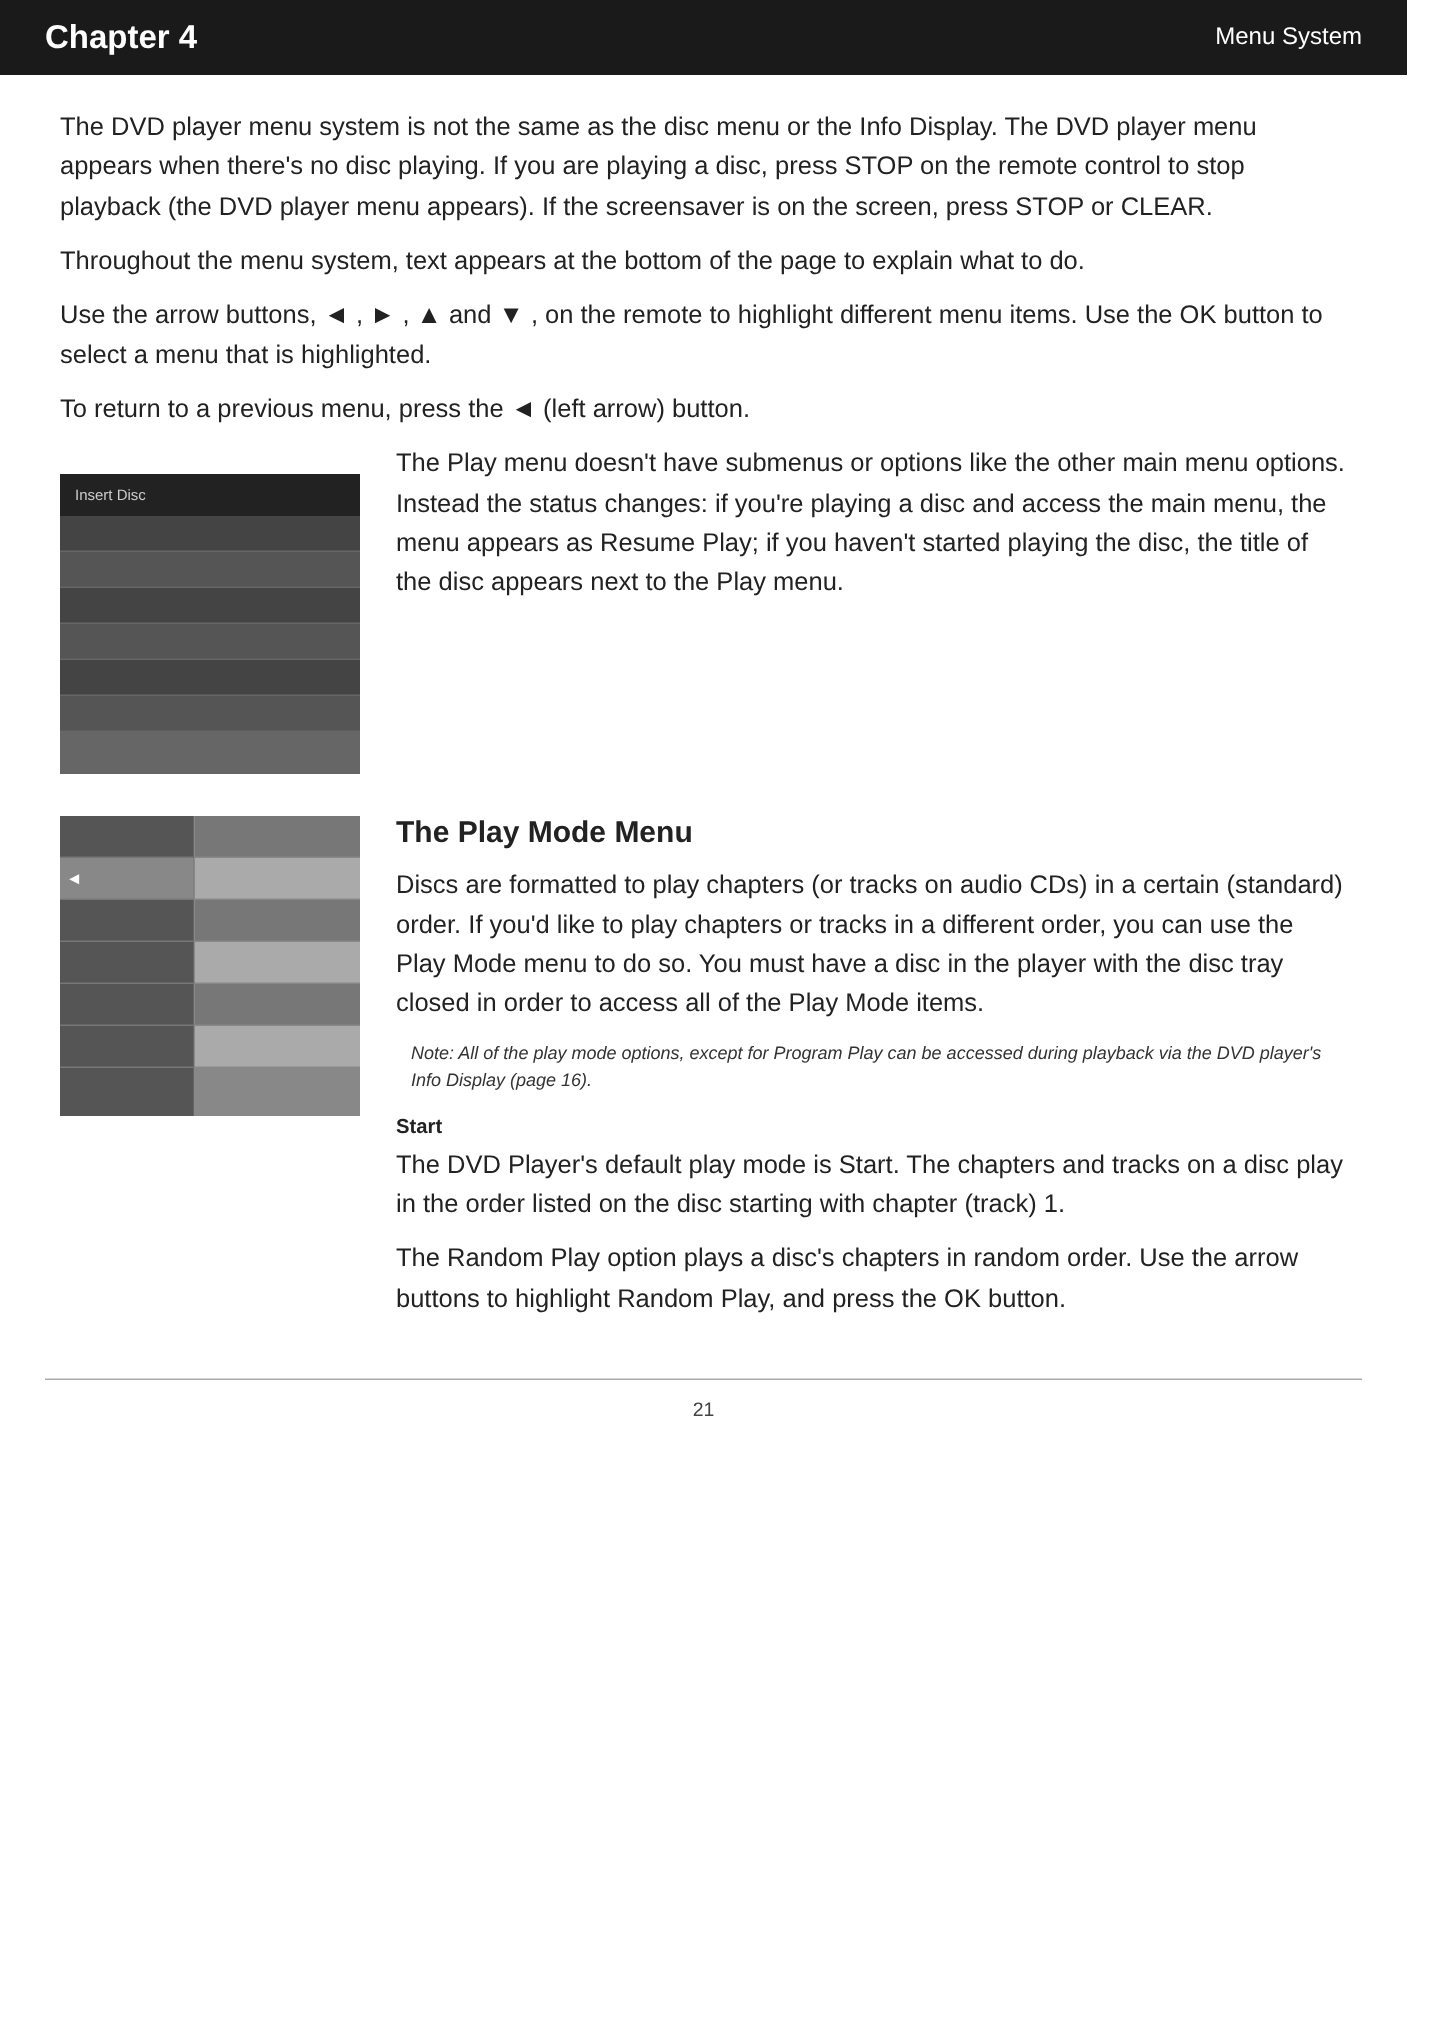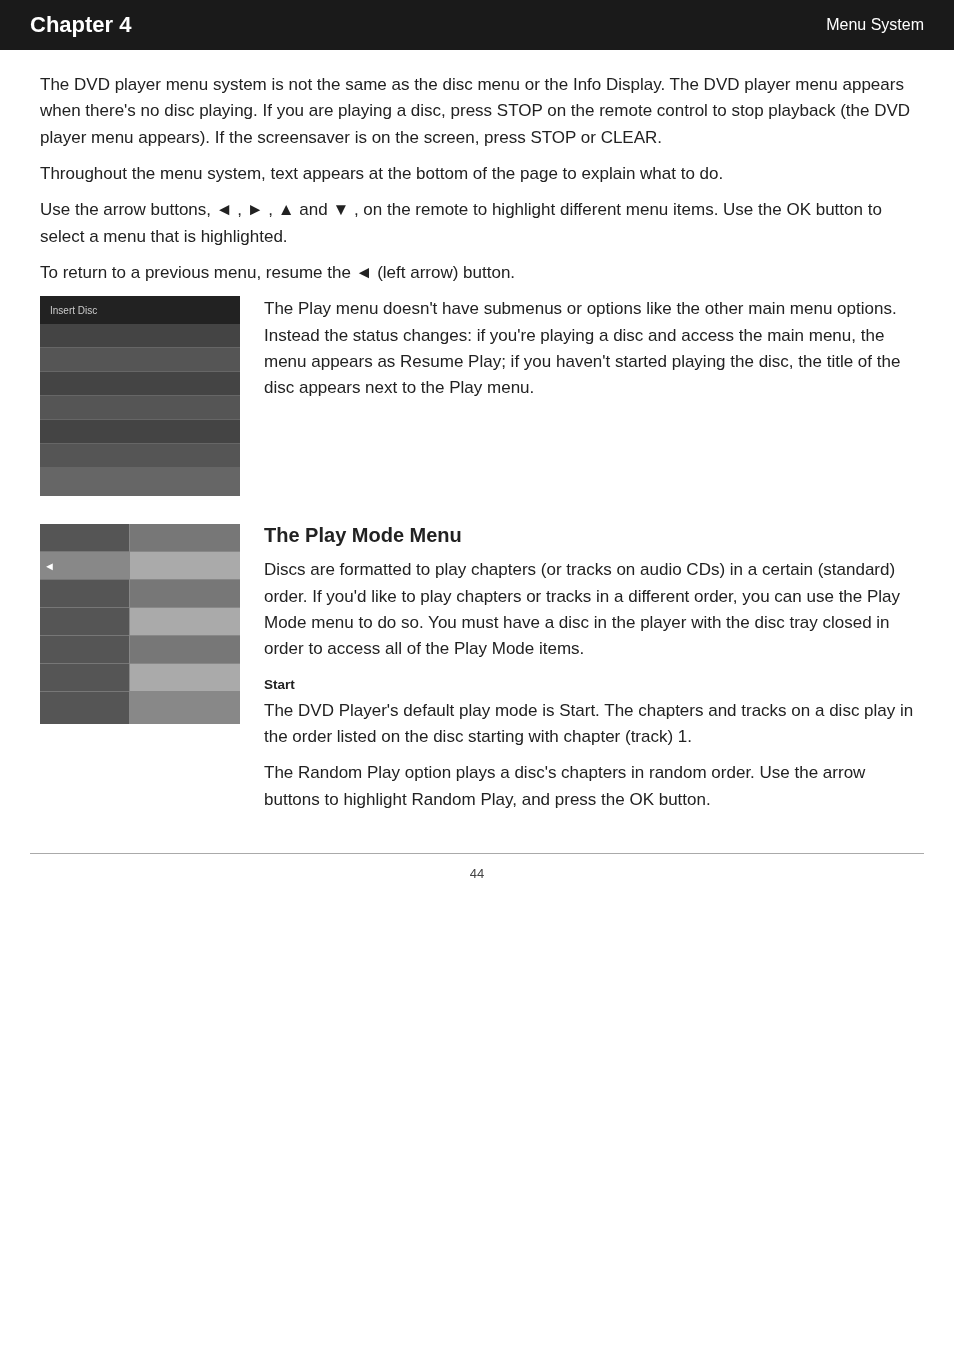--- a/index.html
+++ b/index.html
@@ -9,21 +9,21 @@
       color: #222;
       background: #fff;
       width: 954px;
       min-height: 1352px;
       padding: 0;
     }
 
     .page-wrapper {
       width: 954px;
       min-height: 1352px;
-      padding: 0 0 40px 0;
+      padding: 0 16px 40px 0;
       position: relative;
     }
 
     
     .chapter-header {
       background: #1a1a1a;
       color: #fff;
       display: flex;
       justify-content: space-between;
       align-items: center;
@@ -79,20 +79,21 @@
       padding: 0;
       flex-shrink: 0;
     }
 
     
     .play-menu-mockup {
       height: 200px;
       background: #555;
       display: flex;
       flex-direction: column;
+      margin-top: 20px;
     }
     .play-menu-mockup .menu-row-top {
       background: #222;
       height: 28px;
       display: flex;
       align-items: center;
       padding-left: 10px;
     }
     .play-menu-mockup .menu-row-top span {
       font-size: 10px;
@@ -191,21 +192,21 @@
     <span class="chapter-label">Chapter 4</span>
     <span class="chapter-title">Menu System</span>
   </div>
 
   <div class="content">
 
     <div>
       <p>The DVD player menu system is not the same as the disc menu or the Info Display. The DVD player menu appears when there's no disc playing. If you are playing a disc, press STOP on the remote control to stop playback (the DVD player menu appears). If the screensaver is on the screen, press STOP or CLEAR.</p>
       <p>Throughout the menu system, text appears at the bottom of the page to explain what to do.</p>
       <p>Use the arrow buttons, ◄ , ► , ▲ and ▼ , on the remote to highlight different menu items. Use the OK button to select a menu that is highlighted.</p>
-      <p>To return to a previous menu, resume the ◄ (left arrow) button.</p>
+      <p>To return to a previous menu, press the ◄ (left arrow) button.</p>
     </div>
 
     <div class="menu-section">
 
       <div class="play-menu-mockup menu-mockup">
         <div class="menu-row-top">
           <span>Insert Disc</span>
         </div>
         <div class="menu-row dark"></div>
         <div class="menu-row"></div>
@@ -240,26 +241,27 @@
           <div class="pm-row-r light"></div>
           <div class="pm-row-r"></div>
           <div class="pm-row-r light"></div>
           <div style="flex:1;background:#888;"></div>
         </div>
       </div>
 
       <div class="menu-text">
         <h2 class="playmode-heading">The Play Mode Menu</h2>
         <p>Discs are formatted to play chapters (or tracks on audio CDs) in a certain (standard) order. If you'd like to play chapters or tracks in a different order, you can use the Play Mode menu to do so. You must have a disc in the player with the disc tray closed in order to access all of the Play Mode items.</p>
+        <p class="note-block">Note: All of the play mode options, except for Program Play can be accessed during playback via the DVD player's Info Display (page 16).</p>
 
         <h3 class="sub-heading">Start</h3>
         <p>The DVD Player's default play mode is Start. The chapters and tracks on a disc play in the order listed on the disc starting with chapter (track) 1.</p>
 
         <p>The Random Play option plays a disc's chapters in random order. Use the arrow buttons to highlight Random Play, and press the OK button.</p>
       </div>
     </div>
 
   </div>
 
   <hr class="bottom-rule">
-  <p class="page-number">44</p>
+  <p class="page-number">21</p>
 
 </div>
 
 </body></html>

